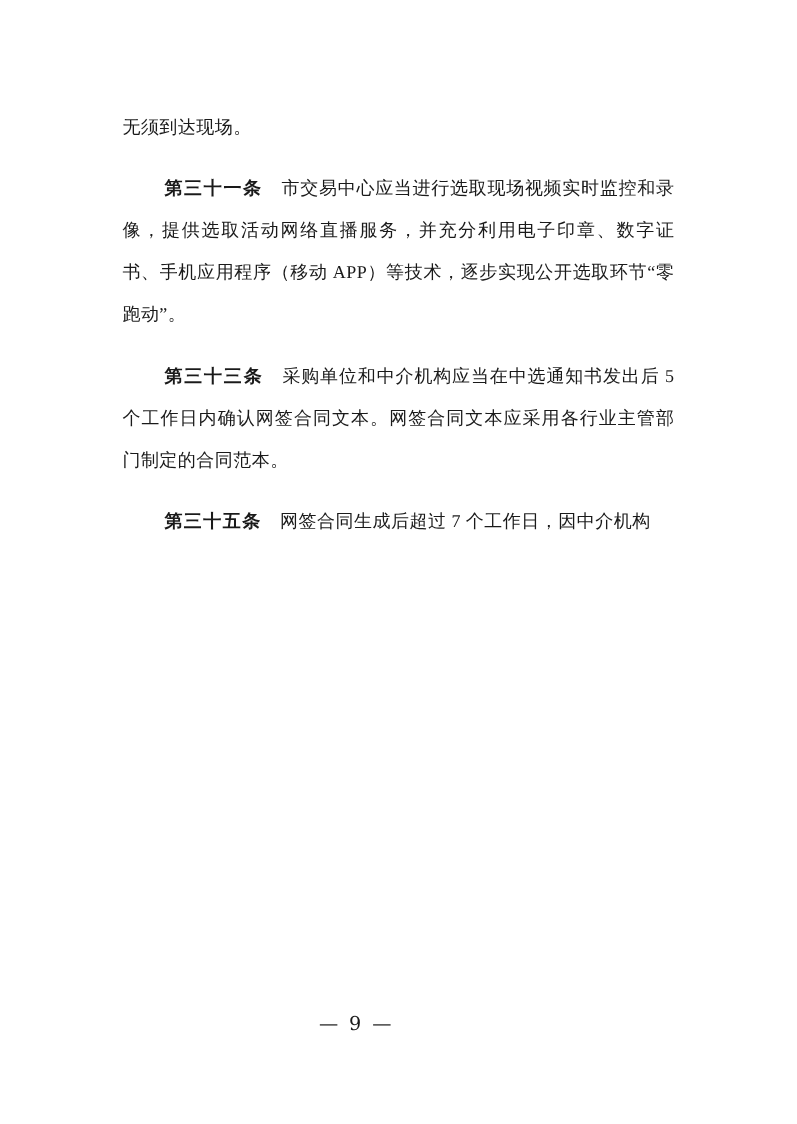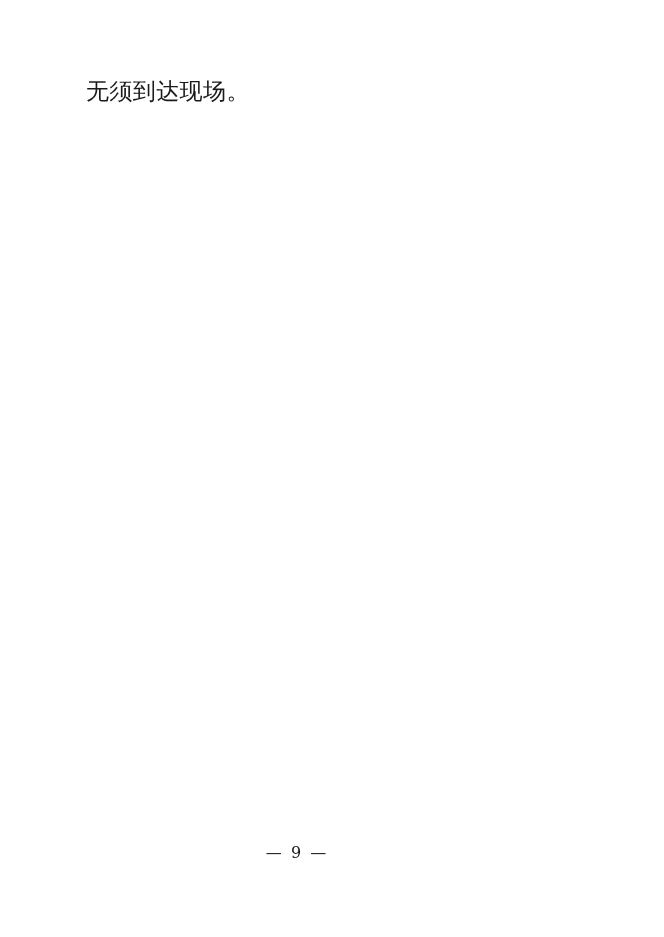--- a/index.html
+++ b/index.html
@@ -18,27 +18,27 @@
     overflow: hidden;
   }
   .content {
     position: absolute;
     left: 86px;
     top: 74px;
     width: 492px;
   }
   .para {
     font-family: Liberation Serif, serif;
-    font-size: 23px;
+    font-size: 15px;
     line-height: 35px;
     color: #1a1a1a;
     text-align: justify;
     text-justify: inter-ideograph;
     letter-spacing: 0.4px;
-    margin: 0;
+    margin: 16px;
     word-break: break-all;
   }
   .para.indent {
     text-indent: 35px;
   }
   .para .art {
     font-weight: bold;
     letter-spacing: 1.2px;
   }
   .footer {
@@ -59,24 +59,33 @@
 </head>
 <body>
 
 <div class="page">
   <div class="content">
 
     <p class="para">
       <span>无须到达现场。</span>
     </p>
 
+    <p class="para indent">
+      <span class="art">第三十一条</span>　<span>市交易中心应当进行选取现场视频实时监控和录像，提供选取活动网络直播服务，并充分利用电子印章、数字证书、手机应用程序（移动 APP）等技术，逐步实现公开选取环节“零跑动”。</span>
+    </p>
 
 
 
+    <p class="para indent">
+      <span class="art">第三十三条</span>　<span>采购单位和中介机构应当在中选通知书发出后 5 个工作日内确认网签合同文本。网签合同文本应采用各行业主管部门制定的合同范本。</span>
+    </p>
 
 
+    <p class="para indent">
+      <span class="art">第三十五条</span>　<span>网签合同生成后超过 7 个工作日，因中介机构</span>
+    </p>
 
   </div>
 
   <div class="footer">
     <span class="pagenum">— 9 —</span>
   </div>
 </div>
 
 </body></html>

